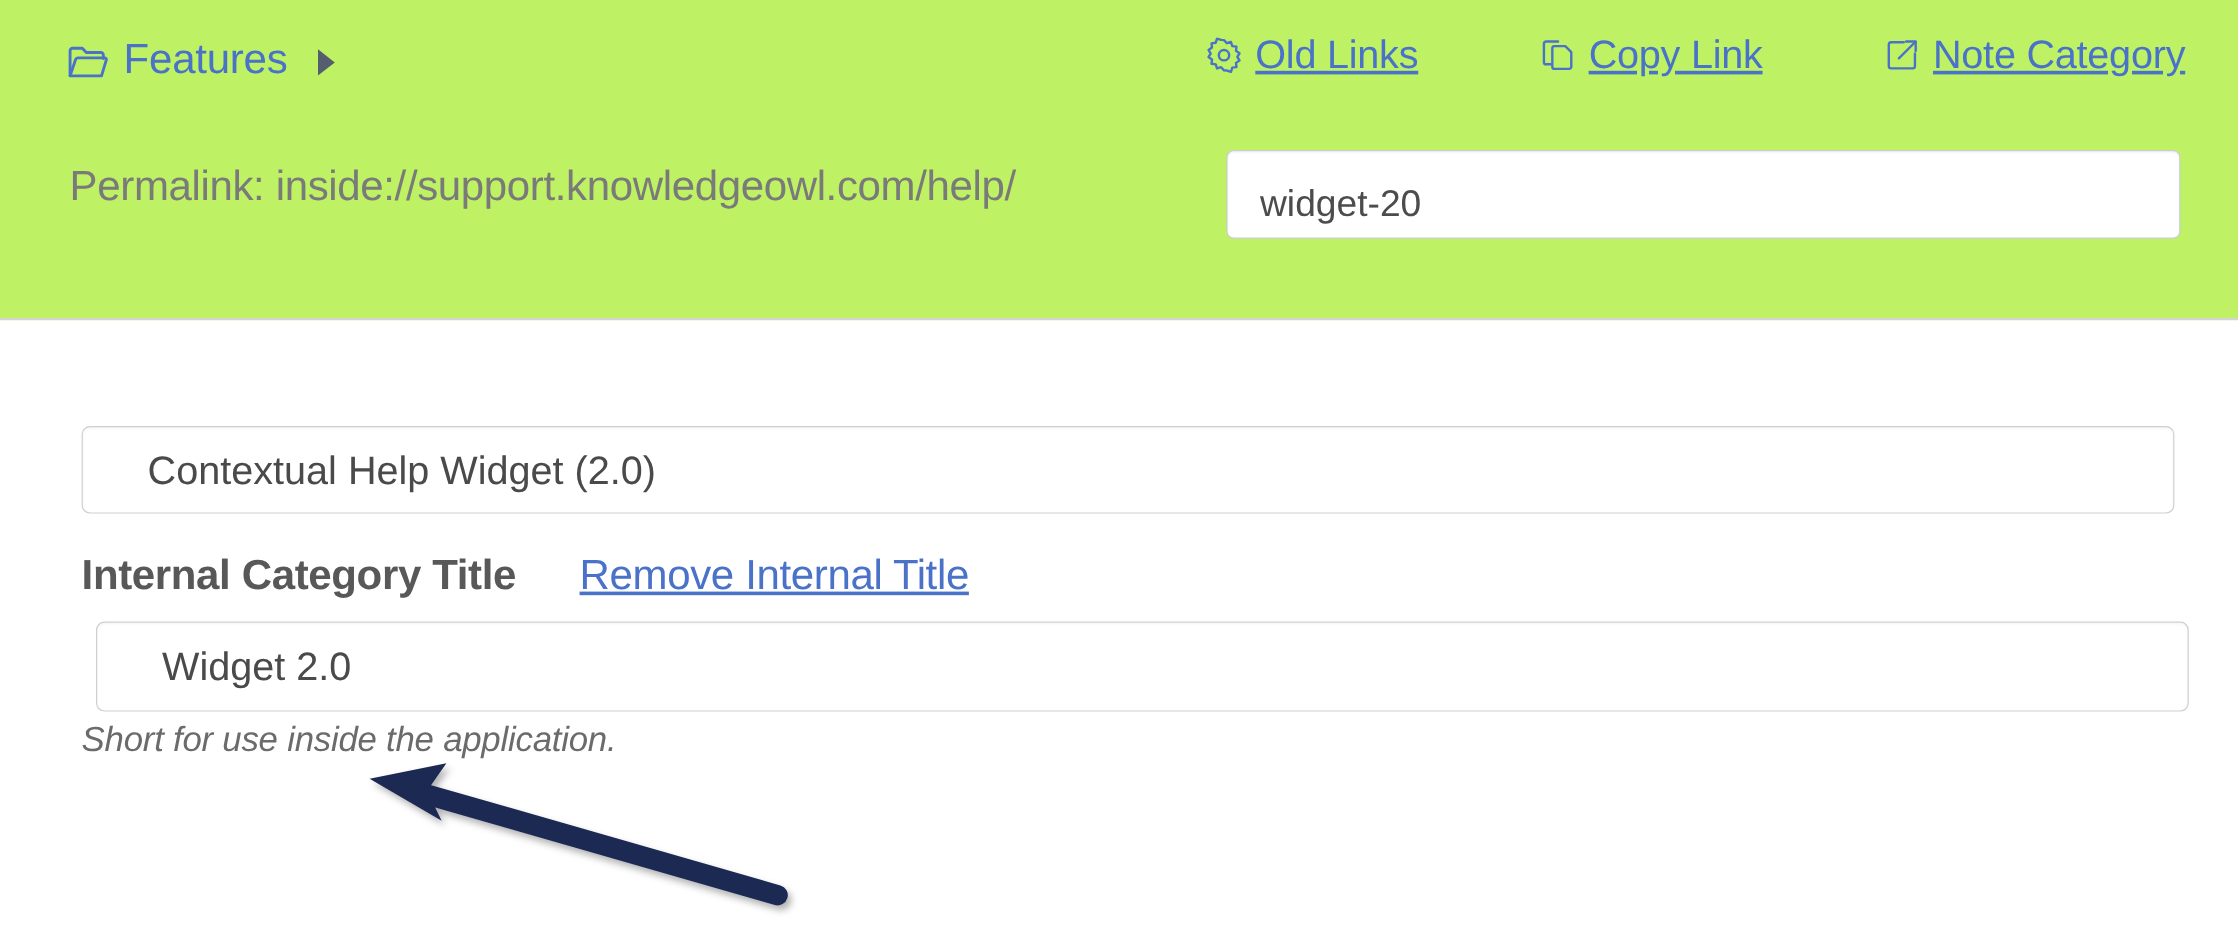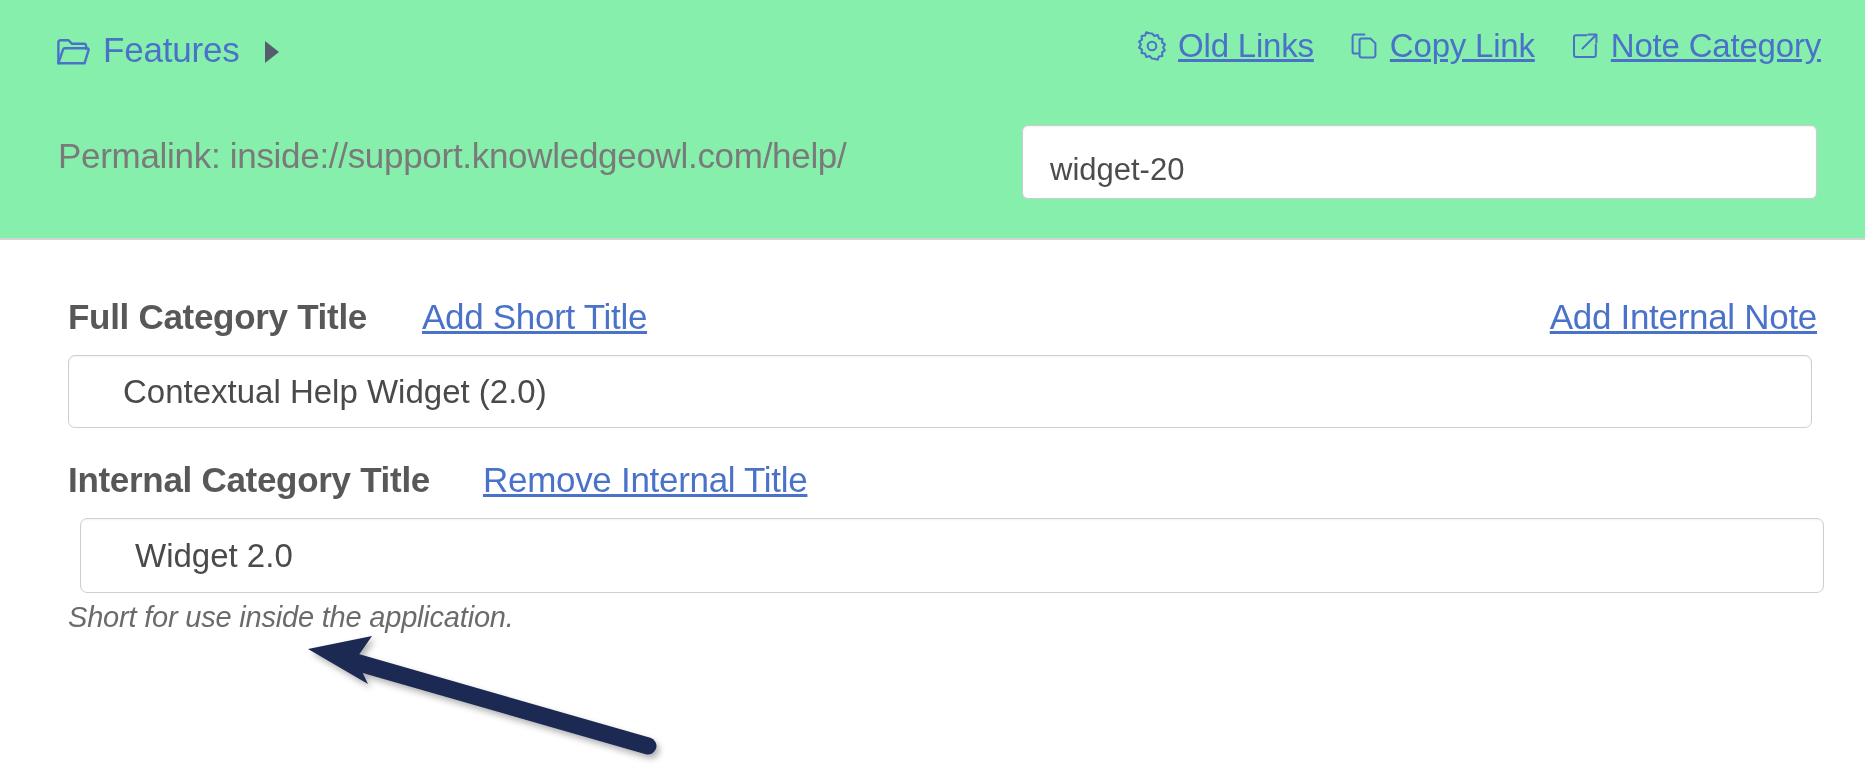--- a/index.html
+++ b/index.html
@@ -15,22 +15,22 @@
     overflow: hidden;
     position: relative;
   }
 
   
   .header-bar {
     position: absolute;
     left: 0;
     top: 0;
     width: 1865px;
-    height: 240px;
-    background: #86efac;
+    height: 267px;
+    background: #bef264;
     border-bottom: 2px solid #d4d4d4;
     box-sizing: border-box;
   }
 
   .breadcrumb-row {
     position: absolute;
     left: 0;
     top: 0;
     width: 1865px;
     height: 105px;
@@ -67,21 +67,21 @@
     border-left: 14px solid #555e6e;
   }
 
   
   .header-actions {
     position: absolute;
     right: 44px;
     top: 27px;
     display: flex;
     align-items: center;
-    gap: 35px;
+    gap: 101px;
   }
   .action-link {
     display: flex;
     align-items: center;
     gap: 11px;
     color: #4a72c9;
     font-size: 33px;
     line-height: 38px;
     white-space: nowrap;
     letter-spacing: -0.2px;
@@ -250,26 +250,20 @@
 
   <div class="permalink-row">
     <span class="permalink-label">Permalink: inside://support.knowledgeowl.com/help/</span>
     <input class="permalink-input" type="text" value="widget-20" style="">
   </div>
 
 </div>
 
 <div class="form-area">
 
-  <div class="field-label-row" style="top:30px;">
-    <span class="field-label">Full Category Title</span>
-    <a class="field-link" href="#" style="margin-left:55px;">Add Short Title</a>
-    <span class="spacer-grow"></span>
-    <a class="field-link" href="#">Add Internal Note</a>
-  </div>
 
   <input class="text-input" type="text" style="left: 68px; top: 88px; width: 1744px; height: 73px;" value="Contextual Help Widget (2.0)">
 
   <div class="field-label-row" style="top:193px;">
     <span class="field-label">Internal Category Title</span>
     <a class="field-link" href="#" style="margin-left:53px;">Remove Internal Title</a>
   </div>
 
   <input class="text-input" type="text" style="left: 80px; top: 251px; width: 1744px; height: 75px;" value="Widget 2.0">
 

